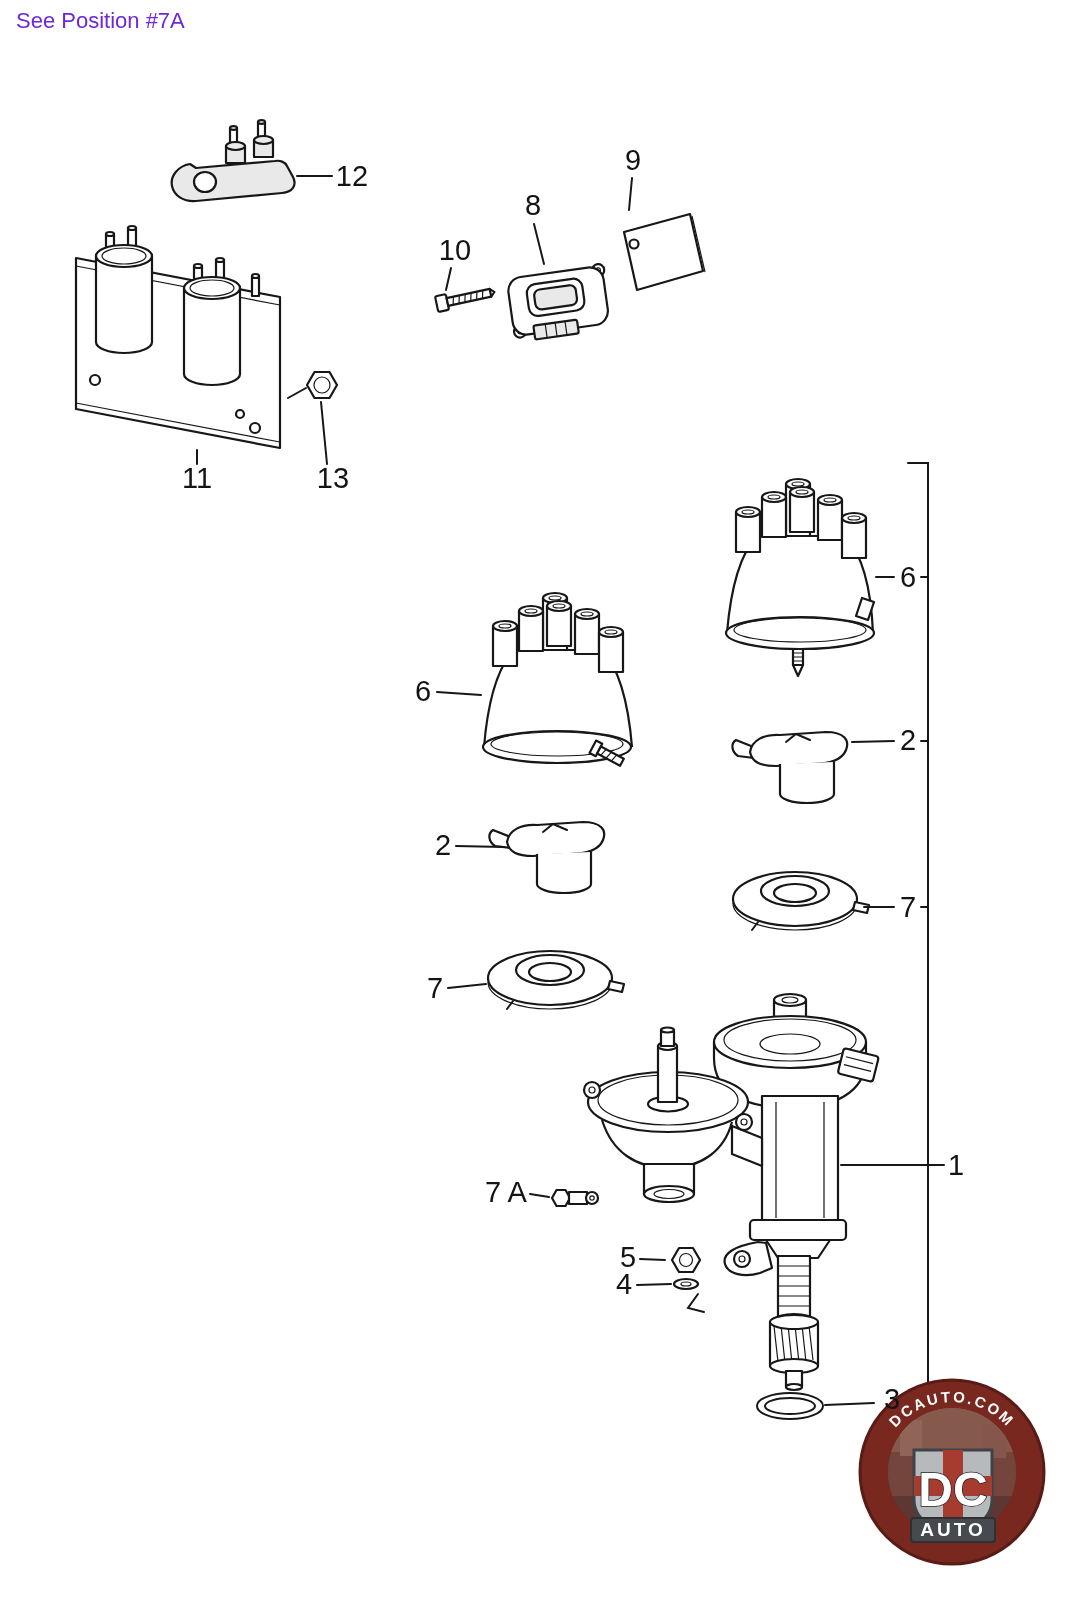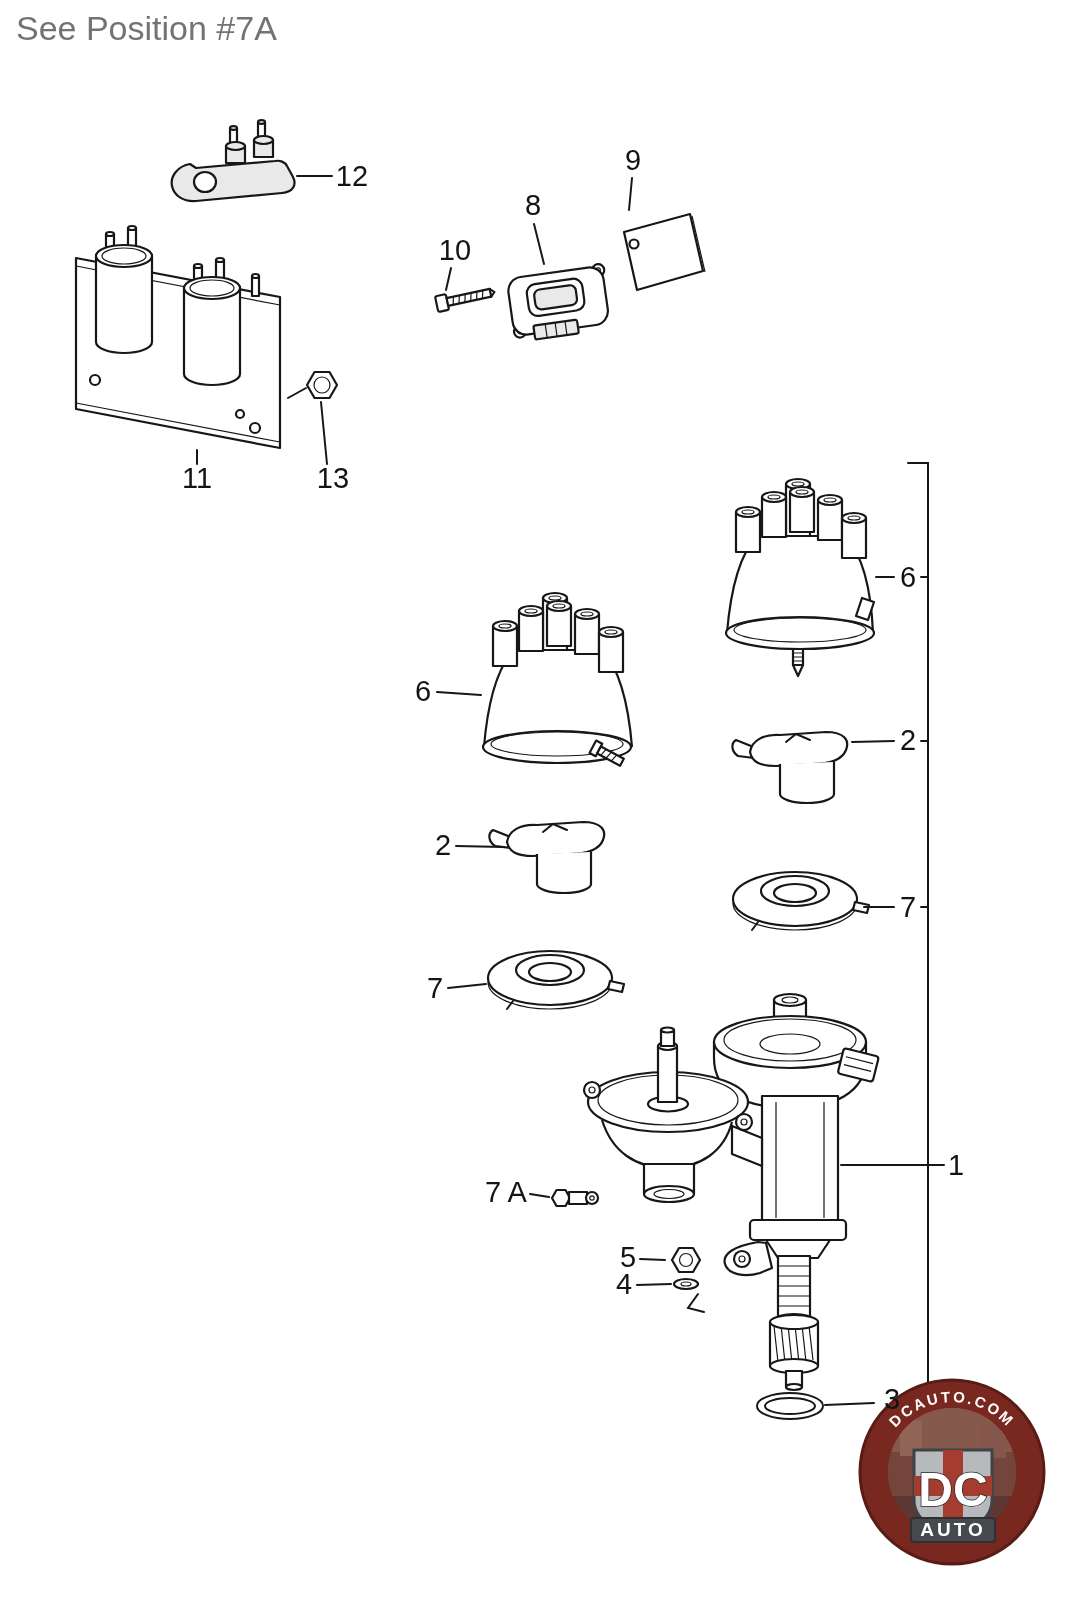--- a/index.html
+++ b/index.html
@@ -1,18 +1,18 @@
 <!DOCTYPE html>
 <html><head>
 <meta charset="utf-8">
 <style>
   html,body{margin:0;padding:0;background:#ffffff;}
   .page{position:relative;width:1067px;height:1600px;background:#ffffff;overflow:hidden;
         font-family:"Liberation Sans",sans-serif;}
-  .note{position:absolute;left:16px;top:8px;font-size:34px;line-height:1.2;color:#737373;
+  .note{position:absolute;left:16px;top:8px;font-size:22px;line-height:1.2;color:#6d28d9;
         font-family:"Liberation Sans",sans-serif;}
   svg{position:absolute;left:0;top:0;}
   .ln{stroke:#171717;stroke-width:2;fill:none;stroke-linecap:round;}
   .sh{fill:#ffffff;stroke:#171717;stroke-width:2.2;stroke-linejoin:round;}
   .shd{fill:#e9e9e9;stroke:#171717;stroke-width:2.2;stroke-linejoin:round;}
   .tn{stroke:#171717;stroke-width:1.2;fill:none;}
   .callout{font-family:"Liberation Sans",sans-serif;font-size:29px;fill:#141414;}
   .logo-arc{font-family:"Liberation Sans",sans-serif;font-weight:bold;font-size:15px;
             fill:#ffffff;letter-spacing:2.5px;}
   .logo-dc{font-family:"Liberation Sans",sans-serif;font-weight:bold;font-size:48px;

